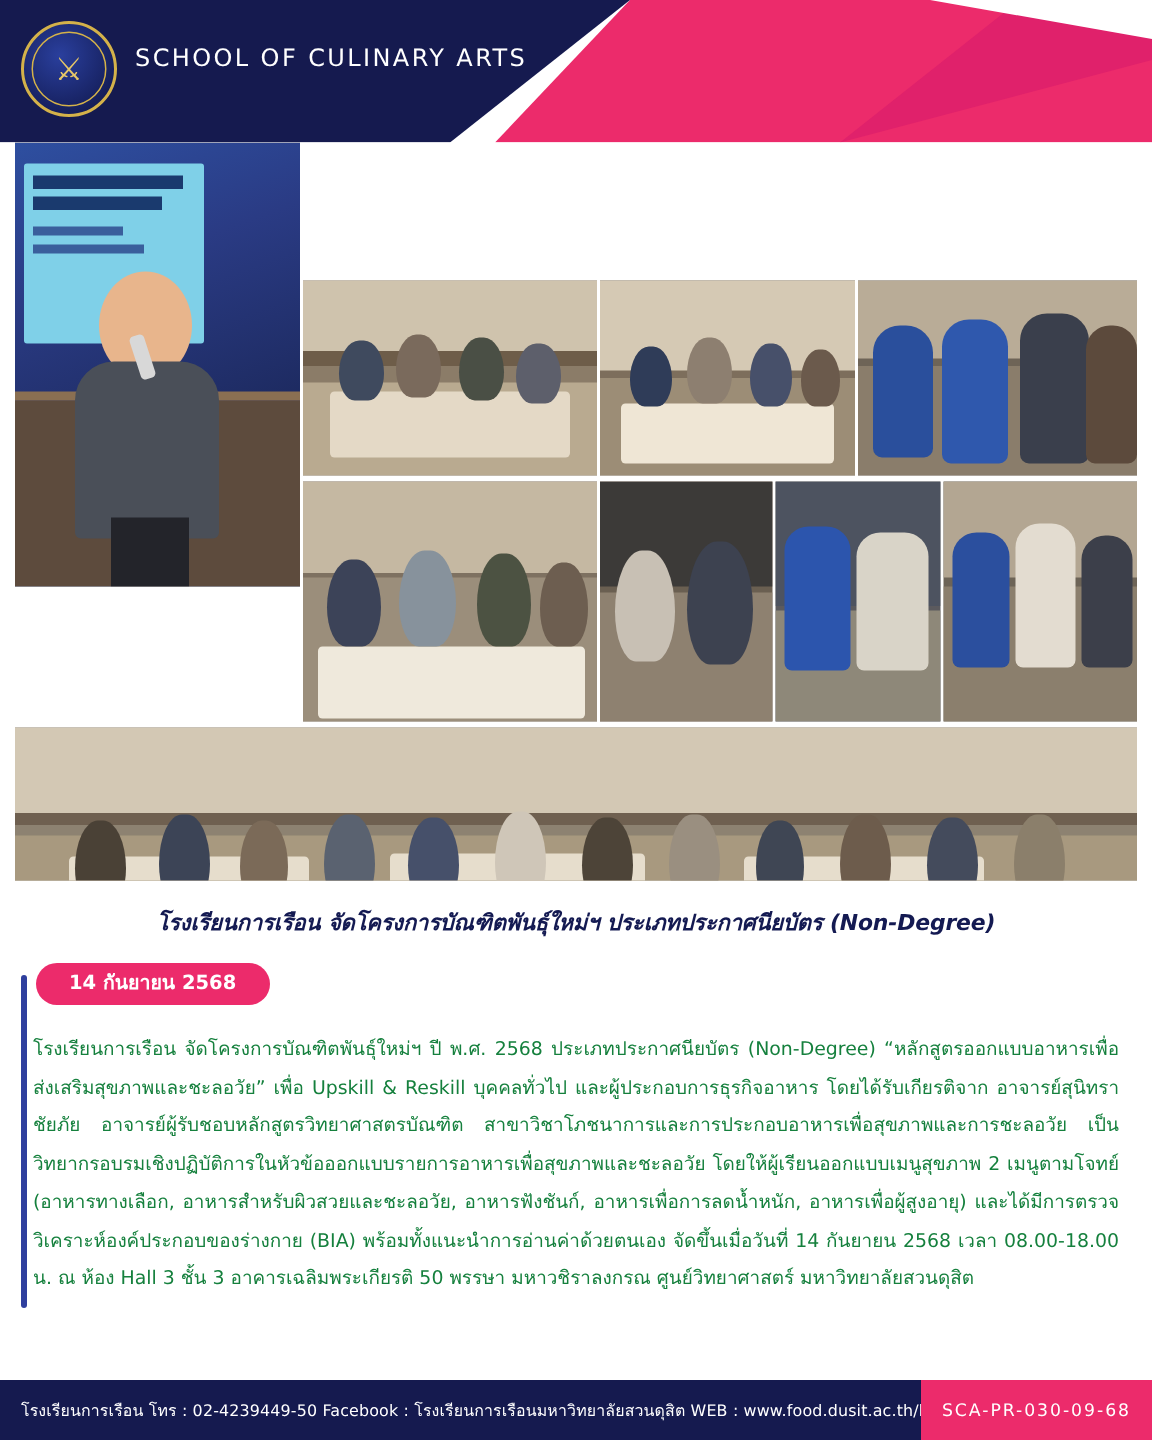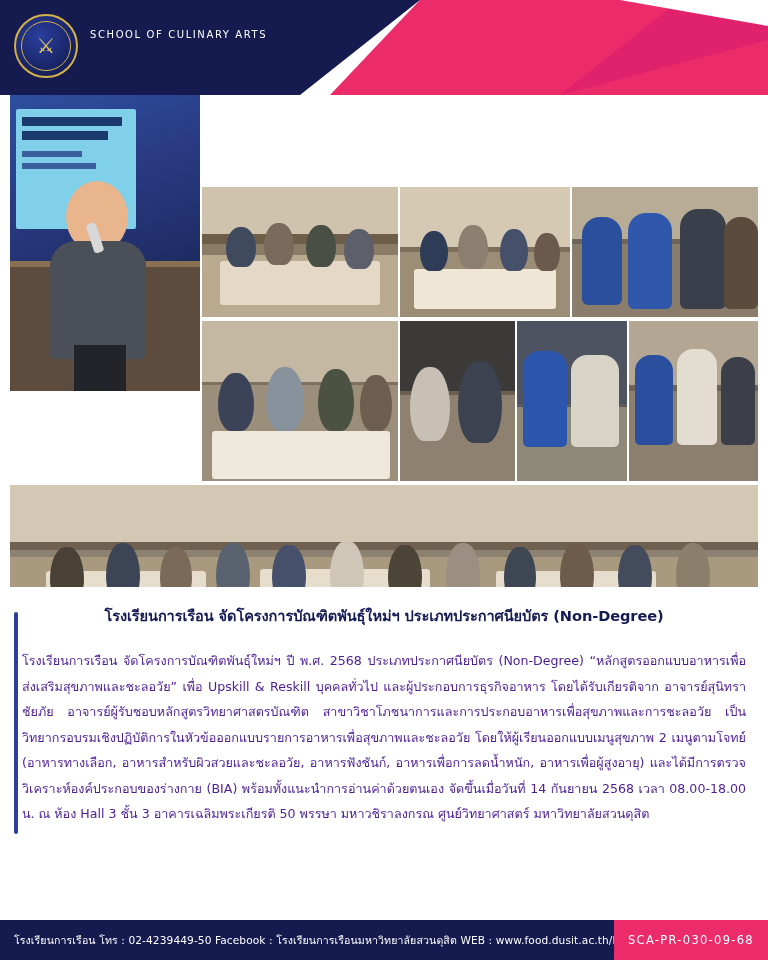--- a/index.html
+++ b/index.html
@@ -85,21 +85,21 @@
     color: #ffffff;
   }
   .hdr-title-th {
     font-size: 18px;
     font-weight: bold;
     letter-spacing: 0.2px;
     line-height: 22px;
     white-space: nowrap;
   }
   .hdr-title-en {
-    font-size: 10px;
+    font-size: 16px;
     letter-spacing: 1.6px;
     margin-top: 3px;
     white-space: nowrap;
   }
 
   
   .collage {
     position: relative;
     width: 768px;
     height: 492px;
@@ -125,20 +125,21 @@
     width: 768px;
     padding: 16px 26px 6px 26px;
     text-align: center;
     color: #141a52;
   }
   .headline .l1, .headline .l2 {
     font-size: 14.6px;
     font-weight: bold;
     line-height: 25px;
     letter-spacing: -0.1px;
+    font-style: italic;
   }
 
   
   .date-row {
     position: relative;
     margin-top: 8px;
     height: 30px;
   }
   .date-chip {
     position: absolute;
@@ -160,21 +161,21 @@
   .body-bar {
     position: absolute;
     left: 14px; top: -22px;
     width: 4px; height: 222px;
     background: #2f3f9e;
     border-radius: 2px;
   }
   .body-text {
     font-size: 12.6px;
     line-height: 25.5px;
-    color: #4c1d95;
+    color: #15803d;
     text-align: justify;
     text-justify: inter-word;
   }
 
   
   .footer {
     position: absolute;
     left: 0; bottom: 0;
     width: 768px; height: 40px;
     background: #151a4f;
@@ -318,20 +319,23 @@
       <div class="blob" style="left:550px;top:58px;width:34px;height:60px;background:#6d5c4c;"></div>
       <div class="blob" style="left:608px;top:60px;width:34px;height:58px;background:#444b5c;"></div>
       <div class="blob" style="left:666px;top:58px;width:34px;height:60px;background:#8b7f6b;"></div>
     </div>
   </div>
 
   <div class="headline">
     <div class="l1">โรงเรียนการเรือน จัดโครงการบัณฑิตพันธุ์ใหม่ฯ ประเภทประกาศนียบัตร (Non-Degree)</div>
   </div>
 
+  <div class="date-row">
+    <div class="date-chip">14 กันยายน 2568</div>
+  </div>
 
   <div class="body-wrap">
     <div class="body-bar"></div>
     <div class="body-text">โรงเรียนการเรือน จัดโครงการบัณฑิตพันธุ์ใหม่ฯ ปี พ.ศ. 2568 ประเภทประกาศนียบัตร (Non-Degree) “หลักสูตรออกแบบอาหารเพื่อส่งเสริมสุขภาพและชะลอวัย” เพื่อ Upskill &amp; Reskill บุคคลทั่วไป และผู้ประกอบการธุรกิจอาหาร โดยได้รับเกียรติจาก อาจารย์สุนิทรา ชัยภัย อาจารย์ผู้รับชอบหลักสูตรวิทยาศาสตรบัณฑิต สาขาวิชาโภชนาการและการประกอบอาหารเพื่อสุขภาพและการชะลอวัย เป็นวิทยากรอบรมเชิงปฏิบัติการในหัวข้อออกแบบรายการอาหารเพื่อสุขภาพและชะลอวัย โดยให้ผู้เรียนออกแบบเมนูสุขภาพ 2 เมนูตามโจทย์ (อาหารทางเลือก, อาหารสำหรับผิวสวยและชะลอวัย, อาหารฟังชันก์, อาหารเพื่อการลดน้ำหนัก, อาหารเพื่อผู้สูงอายุ) และได้มีการตรวจวิเคราะห์องค์ประกอบของร่างกาย (BIA) พร้อมทั้งแนะนำการอ่านค่าด้วยตนเอง จัดขึ้นเมื่อวันที่ 14 กันยายน 2568 เวลา 08.00-18.00 น. ณ ห้อง Hall 3 ชั้น 3 อาคารเฉลิมพระเกียรติ 50 พรรษา มหาวชิราลงกรณ ศูนย์วิทยาศาสตร์ มหาวิทยาลัยสวนดุสิต</div>
   </div>
 
   <div class="footer">
     <div class="footer-text">โรงเรียนการเรือน โทร : 02-4239449-50 Facebook : โรงเรียนการเรือนมหาวิทยาลัยสวนดุสิต WEB : www.food.dusit.ac.th/home</div>
     <div class="footer-code">SCA-PR-030-09-68</div>
   </div>

